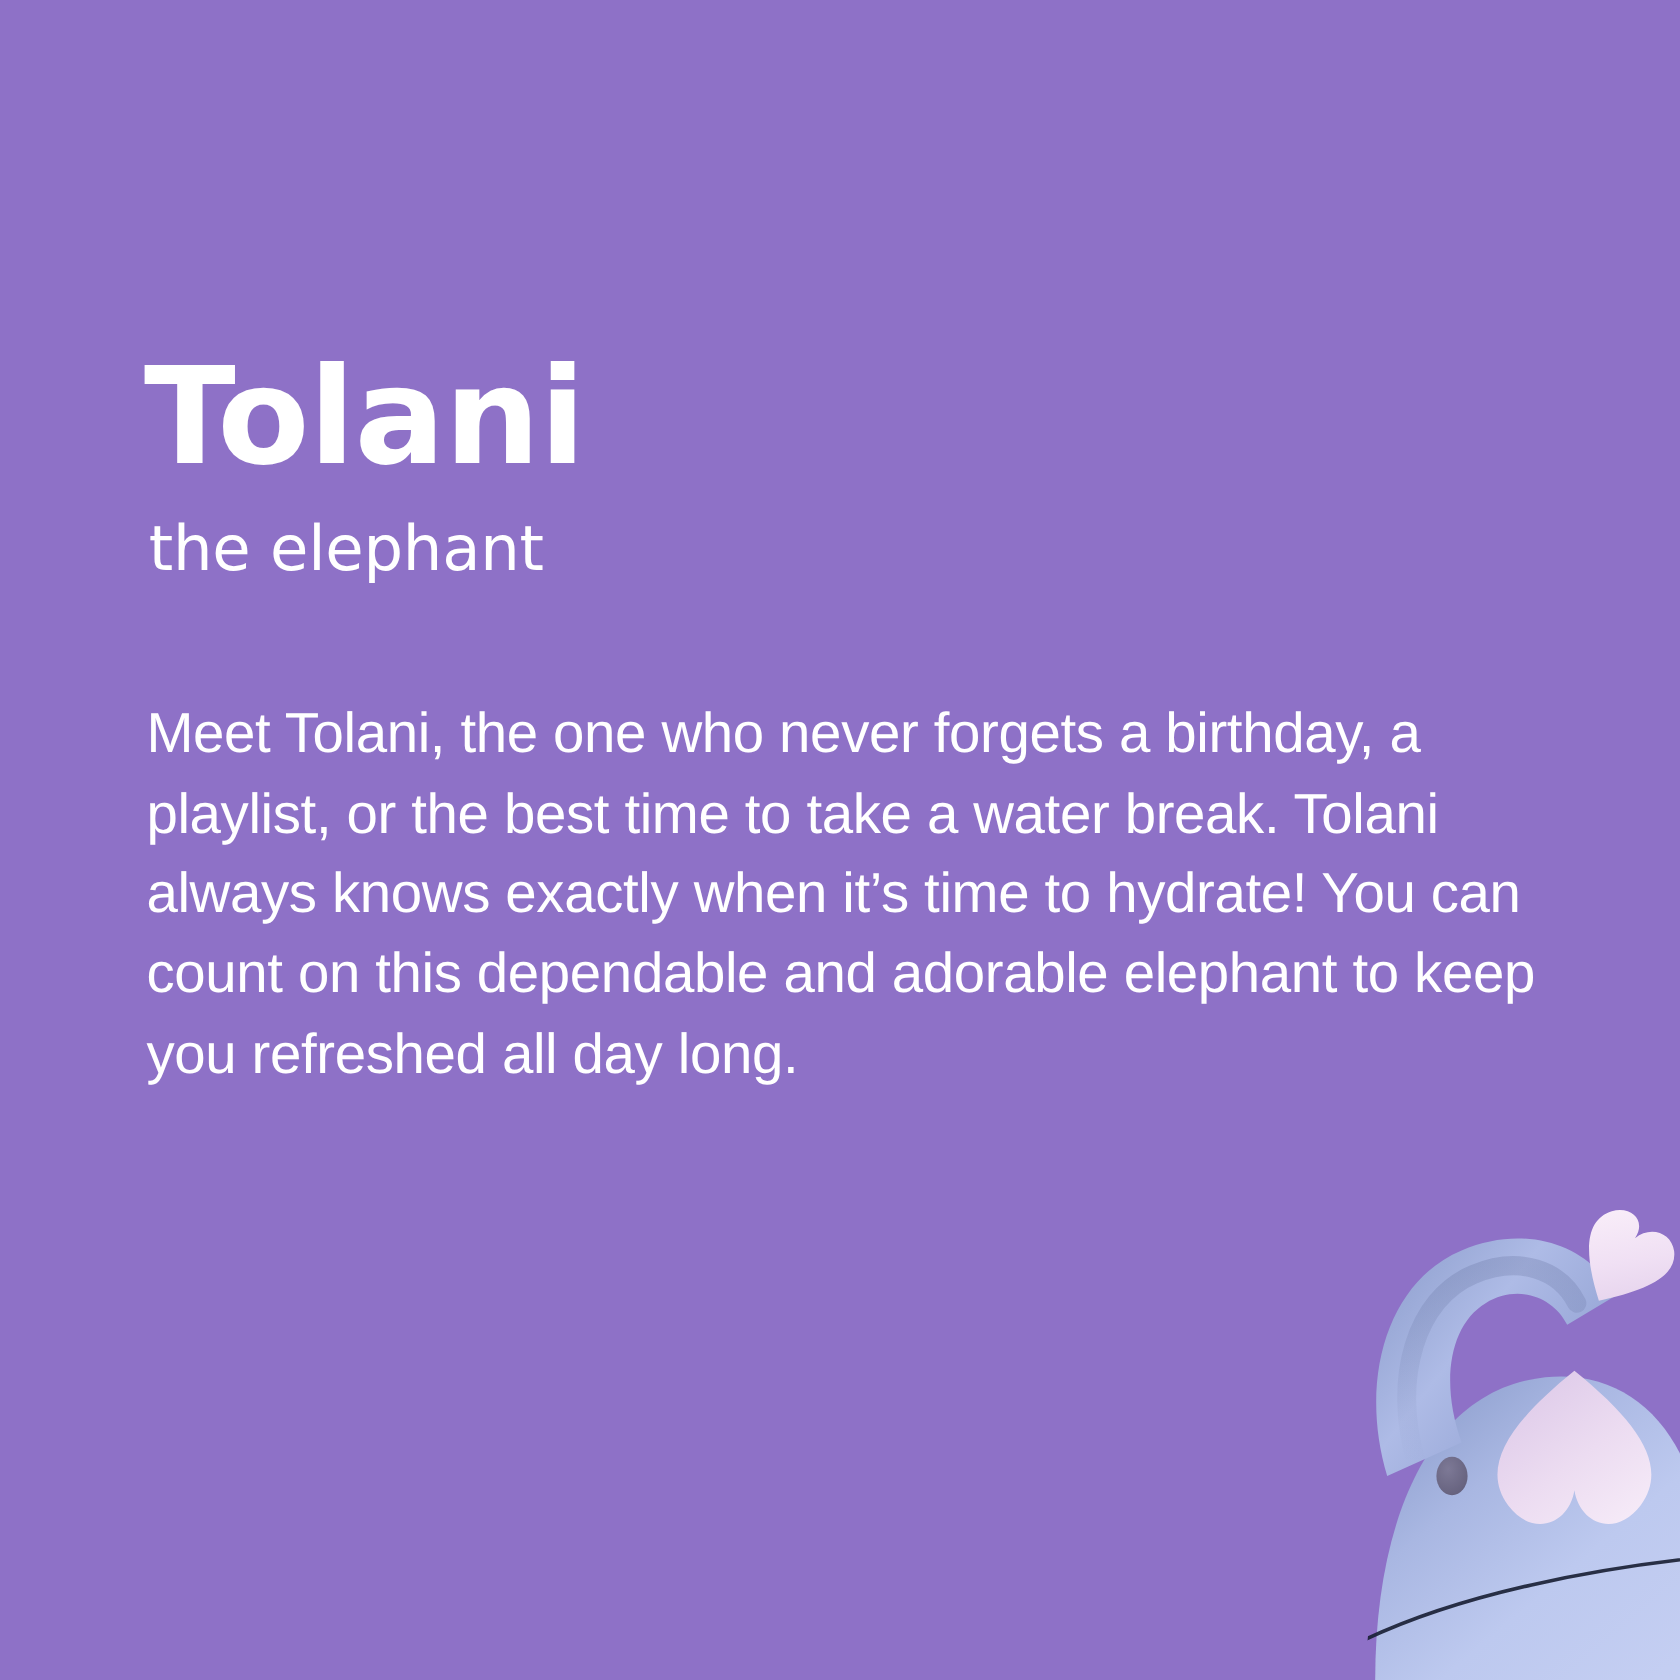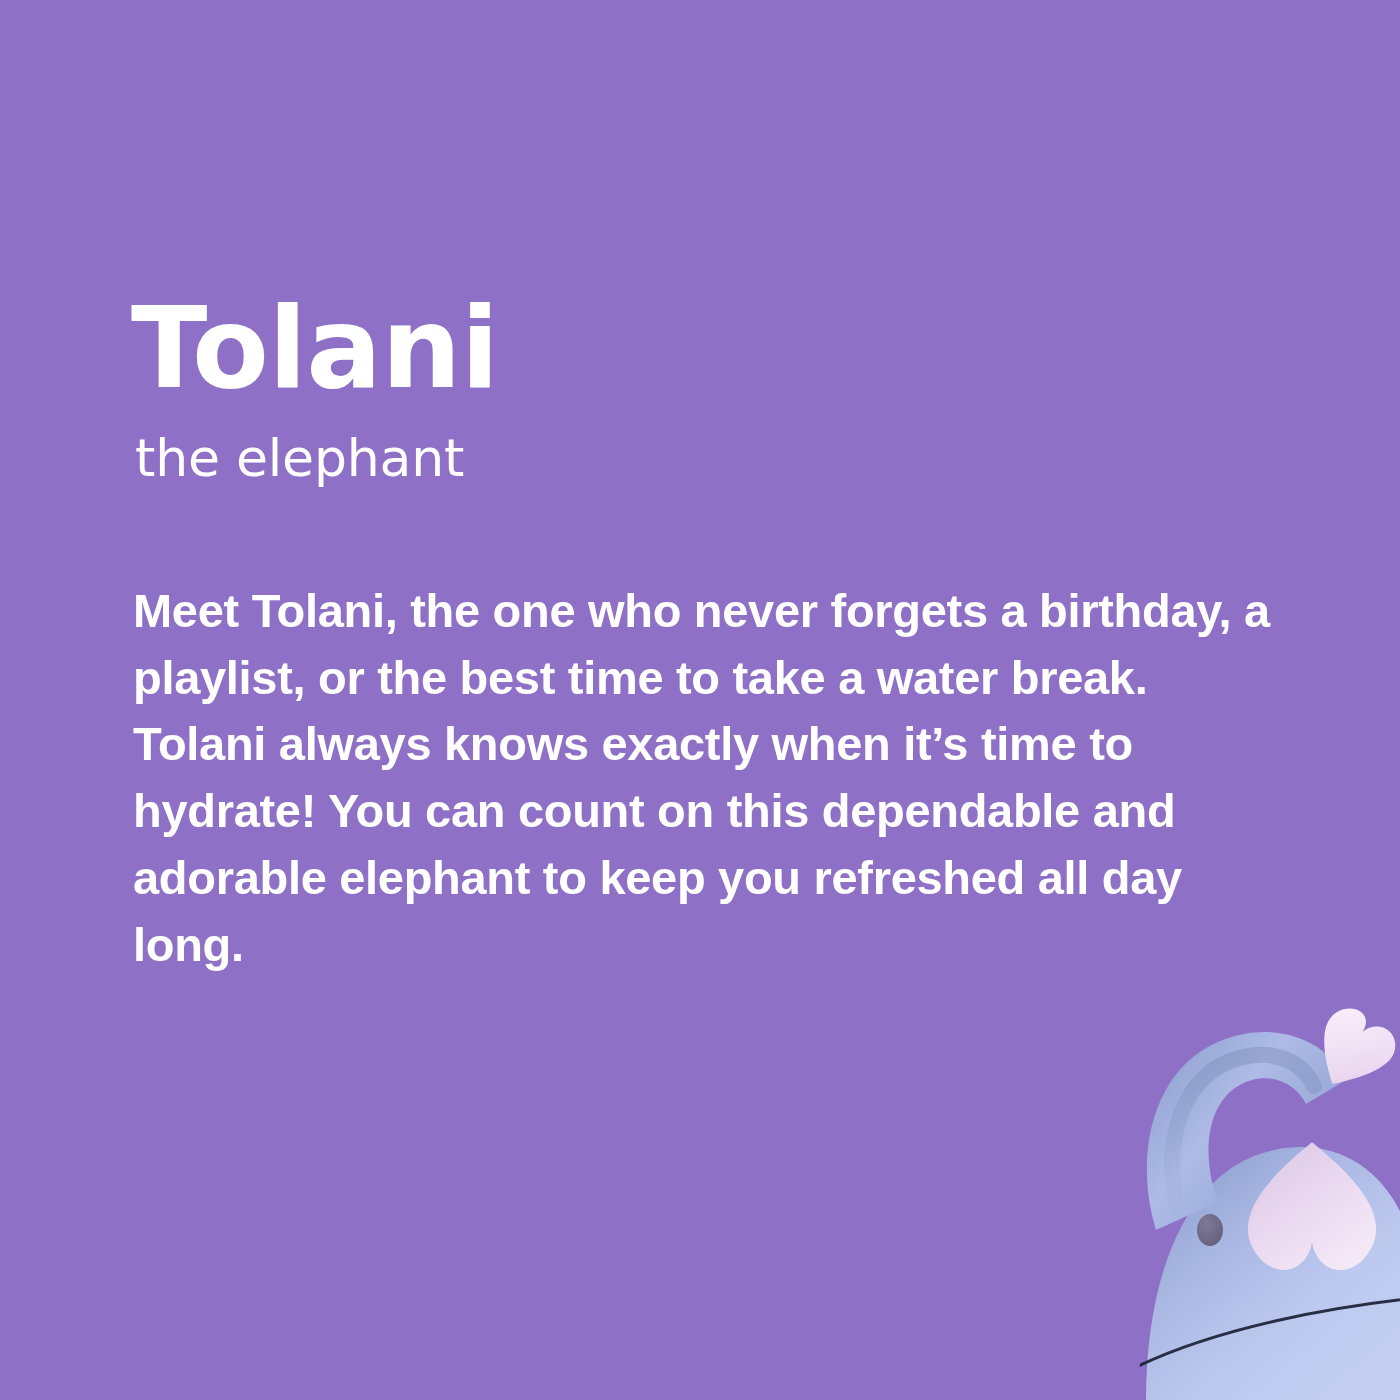--- a/index.html
+++ b/index.html
@@ -12,21 +12,21 @@
     width: 1400px;
     height: 1400px;
     overflow: hidden;
     background: #8e71c7;
     font-family: "DejaVu Sans", sans-serif;
   }
 
   
   #text-block {
     position: absolute;
-    left: 131px;
+    left: 120px;
     top: 292px;
     width: 1180px;
   }
 
   #title {
     font-family: "DejaVu Sans", sans-serif;
     font-weight: 700;
     font-size: 112px;
     line-height: 1.0;
     letter-spacing: -0.5px;
@@ -41,21 +41,21 @@
     font-size: 52px;
     line-height: 1.0;
     letter-spacing: -0.2px;
     color: #ffffff;
     margin: 28px 0 0 4px;
     padding: 0;
   }
 
   #body-copy {
     font-family: "Liberation Sans", sans-serif;
-    font-weight: 700;
+    font-weight: 400;
     font-size: 47px;
     line-height: 1.42;
     letter-spacing: -0.3px;
     color: #ffffff;
     margin: 94px 0 0 2px;
     width: 1160px;
     padding: 0;
   }
 
   

